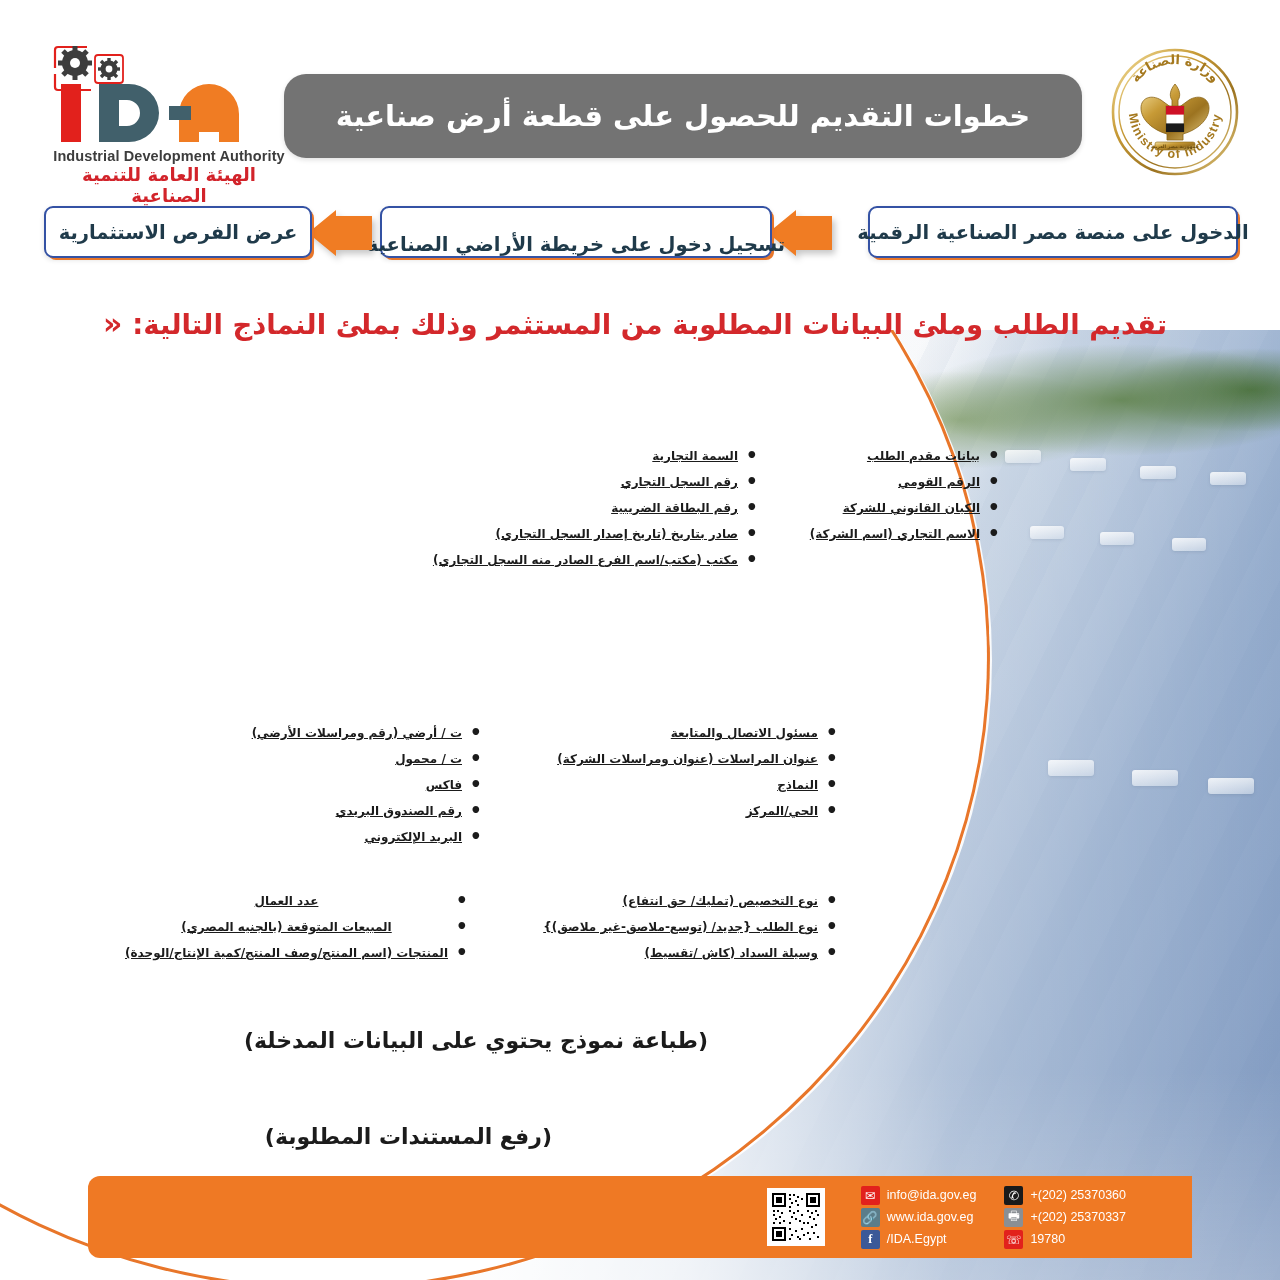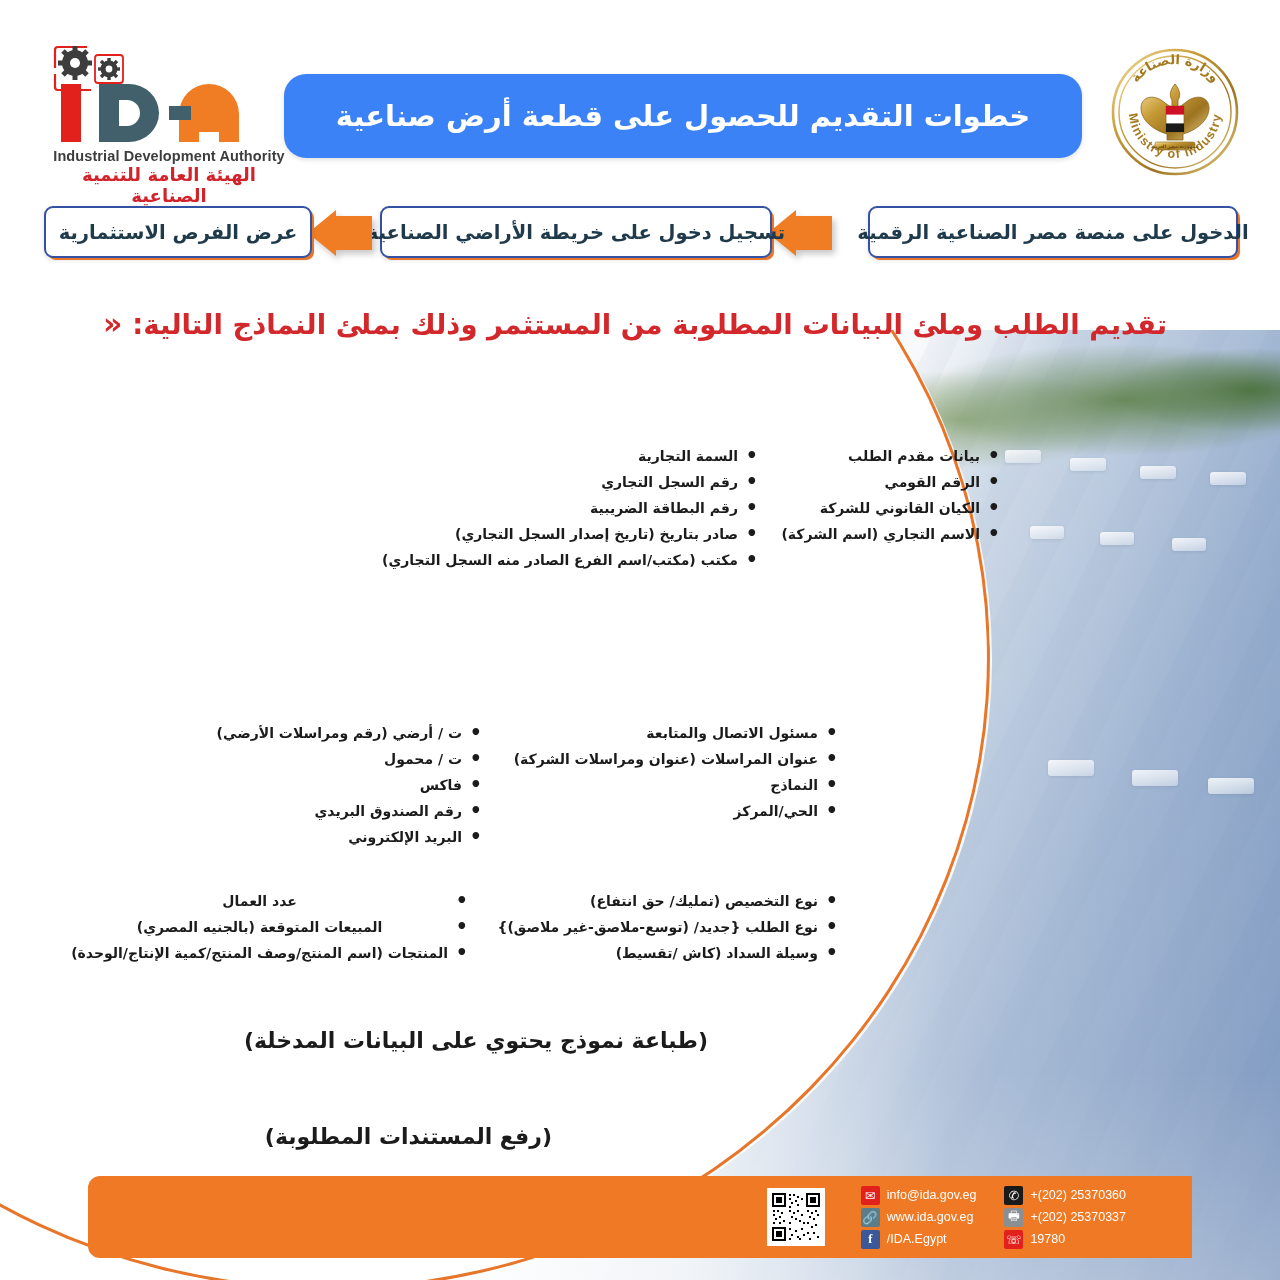--- a/index.html
+++ b/index.html
@@ -81,21 +81,21 @@
   }
   .ida-ar {
     position: absolute; left: 0; top: 120px; width: 248px;
     font-size: 18px; font-weight: 700; color: #d2232a;
     text-align: center;
   }
 
   .title-pill {
     position: absolute; left: 284px; top: 74px;
     width: 798px; height: 84px;
-    background: #3b82f6;
+    background: #737373;
     border-radius: 22px;
     display: flex; align-items: center; justify-content: center;
     box-shadow: 0 2px 5px rgba(0,0,0,.12);
   }
   .title-pill span {
     color: #ffffff; font-size: 29px; font-weight: 700;
     letter-spacing: .2px;
   }
 
   .ministry-seal {
@@ -110,21 +110,21 @@
     background: #ffffff;
     border: 2px solid #3452a4;
     border-radius: 9px;
     display: flex; align-items: center; justify-content: center;
     box-shadow: 3px 3px 0 -1px #e8762a, 0 2px 5px rgba(0,0,0,.12);
   }
   .flow-box span {
     color: #1f3a4a; font-size: 19.5px; font-weight: 700; white-space: nowrap;
   }
   #flow-1 { right: 42px; width: 370px; }
-  #flow-2 { right: 508px; width: 392px; }
+  #flow-2 { right: 508px; width: 392px; align-items: flex-end; }
   #flow-3 { right: 968px; width: 268px; }
   .flow-arrow {
     position: absolute; top: 12px; width: 66px; height: 46px;
     filter: drop-shadow(3px 4px 3px rgba(0,0,0,.22));
   }
   #arrow-1 { right: 448px; }
   #arrow-2 { right: 908px; }
 
   
   .subtitle {
@@ -133,21 +133,21 @@
     color: #d3282b; font-size: 27.5px; font-weight: 700;
     display: flex; align-items: center; justify-content: center; gap: 10px;
   }
   .subtitle .chev { color: #d3282b; font-size: 30px; font-weight: 700; }
 
   
   .step { position: absolute; }
   .bullets {
     position: absolute;
     list-style: none;
-    color: #1b1b1b; font-size: 14px; font-weight: 700; line-height: 26px;
+    color: #1b1b1b; font-size: 12px; font-weight: 700; line-height: 26px; text-decoration: underline;
   }
   .bullets li { position: relative; padding-right: 22px; white-space: nowrap; }
   .bullets li::before {
     content: "\2022";
     position: absolute; right: 2px; top: -1px;
     font-size: 19px; color: #1b1b1b;
   }
   .sub-note {
     position: absolute;
     color: #1b1b1b; font-size: 22px; font-weight: 700; white-space: nowrap;

